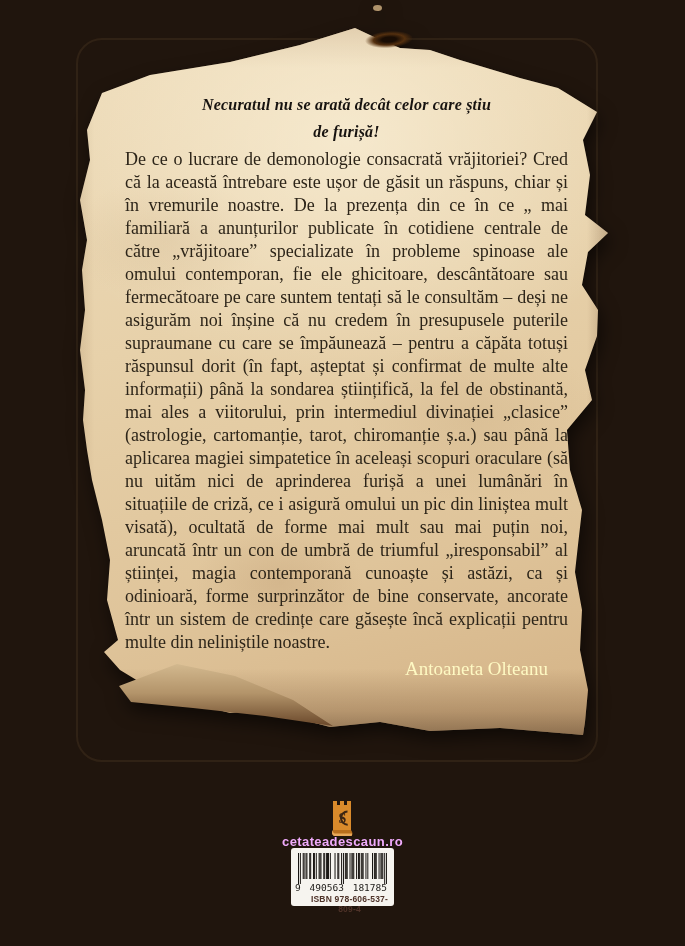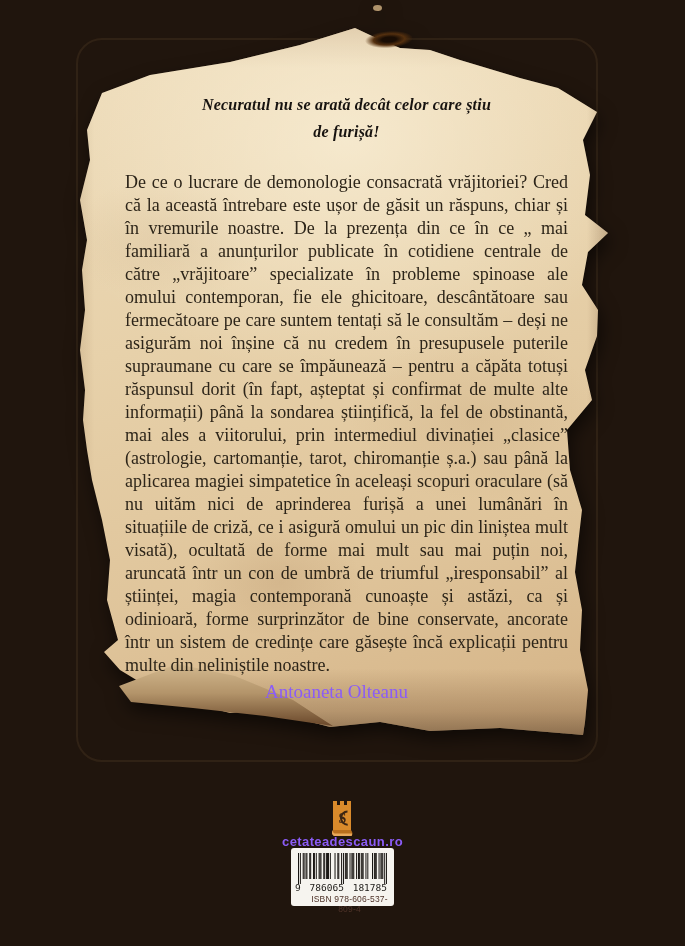--- a/index.html
+++ b/index.html
@@ -61,44 +61,44 @@
   }
   .paper-content{
     position:absolute;left:70px;top:0;width:443px;color:#2d2519;
   }
   .tagline{
     margin:66px 0 0 0;text-align:center;color:#171310;
     font-size:16px;line-height:27px;font-weight:bold;font-style:italic;
     letter-spacing:0.2px;
   }
   .blurb{
-    margin:26px 0 0 0;font-size:18px;line-height:23px;text-align:justify;
+    margin:3px 0 0 0;font-size:18px;line-height:23px;text-align:justify;
   }
   .signature{
-    margin:3px 20px 0 0;text-align:center;font-size:19px;line-height:24px;color:#8b5cf6;
+    margin:3px 20px 0 0;text-align:right;font-size:19px;line-height:24px;color:#fef9c3;
   }
   
   .logo{position:absolute;left:329px;top:799px;}
   .site-url{
     position:absolute;left:0;right:0;top:834px;text-align:center;
     font-family:"Liberation Sans",sans-serif;font-weight:bold;font-size:13px;
-    letter-spacing:0.4px;color:#8b5cf6;
+    letter-spacing:0.4px;color:#f0abfc;
   }
   .barcode-box{
     position:absolute;left:291px;top:848px;width:103px;height:58px;
     background:#f6f4ef;border-radius:3px;
   }
   .bars{display:block;margin:5px auto 0;fill:#15120f;}
   .digits-row{
     display:flex;justify-content:space-between;align-items:flex-end;
     padding:0 7px 0 4px;margin-top:-1px;
     font-family:"DejaVu Sans Mono",monospace;font-size:9.5px;line-height:10px;color:#1d1b18;
   }
   .isbn-line{
-    text-align:center;font-family:"Liberation Sans",sans-serif;font-weight:400;
+    text-align:center;font-family:"Liberation Sans",sans-serif;font-weight:700;
     font-size:8.5px;line-height:10px;color:#4e3228;letter-spacing:0.2px;margin-top:1px;padding-left:14px;
   }
 </style>
 </head>
 <body>
 
 <div class="screen">
 
   <div class="frame-line"></div>
 
@@ -176,19 +176,19 @@
         <rect x="83" y="0" width="1.05" height="26"></rect>
         <rect x="86" y="0" width="1.05" height="26"></rect>
         <rect x="88" y="0" width="1.05" height="26"></rect>
         <rect x="89" y="0" width="1.05" height="26"></rect>
         <rect x="90" y="0" width="1.05" height="26"></rect>
         <rect x="92" y="0" width="1.05" height="31"></rect>
         <rect x="94" y="0" width="1.05" height="31"></rect>
       </svg>
     <div class="digits-row">
       <span>9</span>
-      <span>786065</span>
+      <span>490563</span>
       <span>181785</span>
     </div>
     <div class="isbn-line">ISBN 978-606-537-809-4</div>
   </div>
 
 </div>
 
 </body></html>

